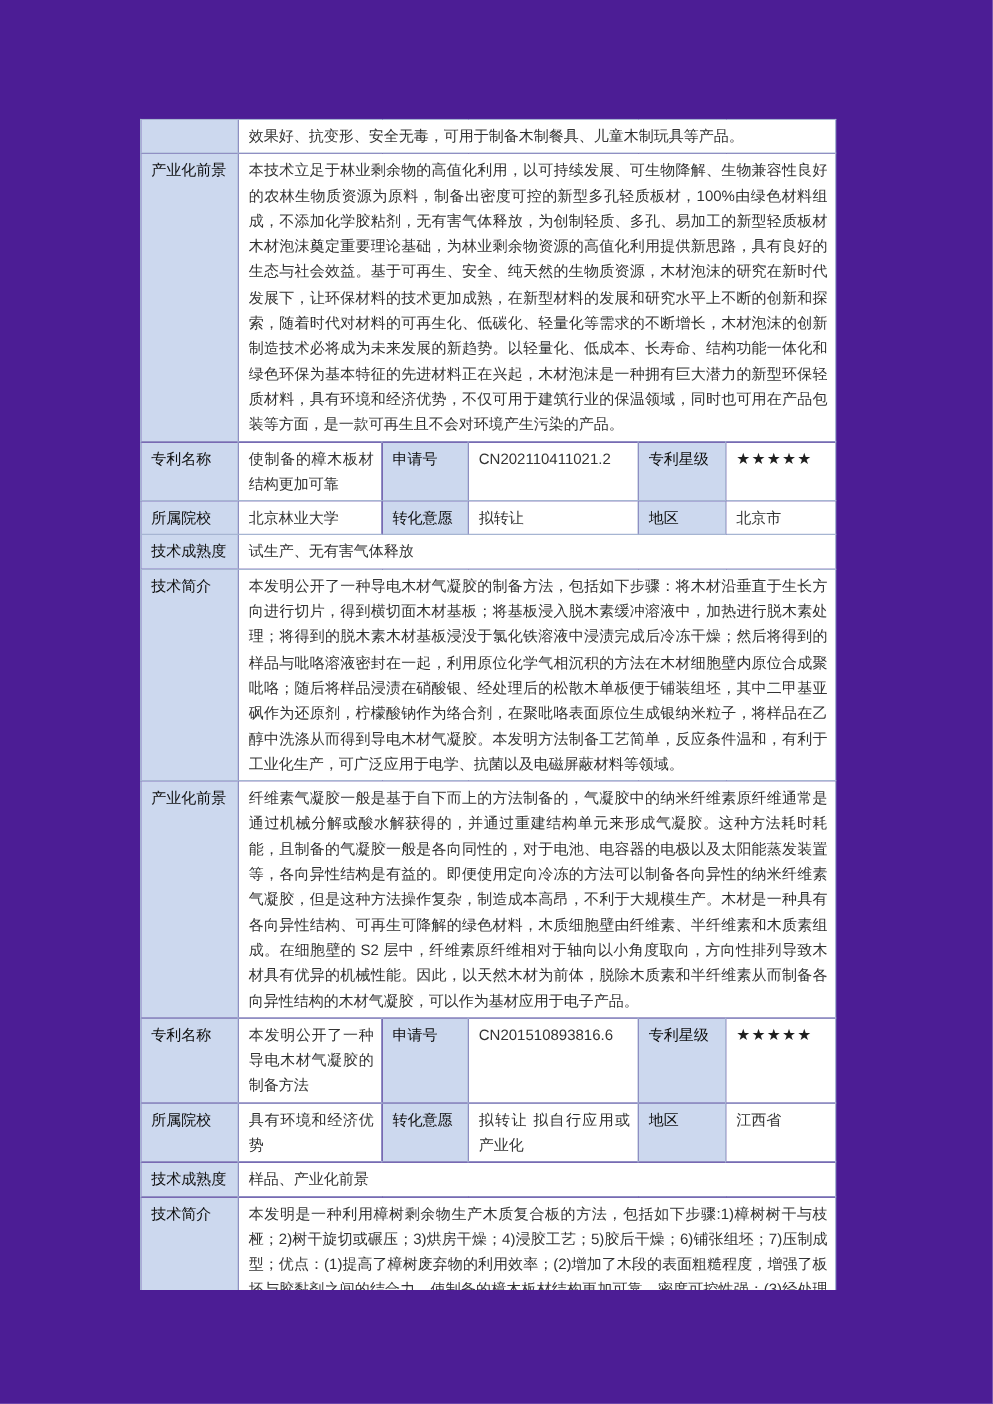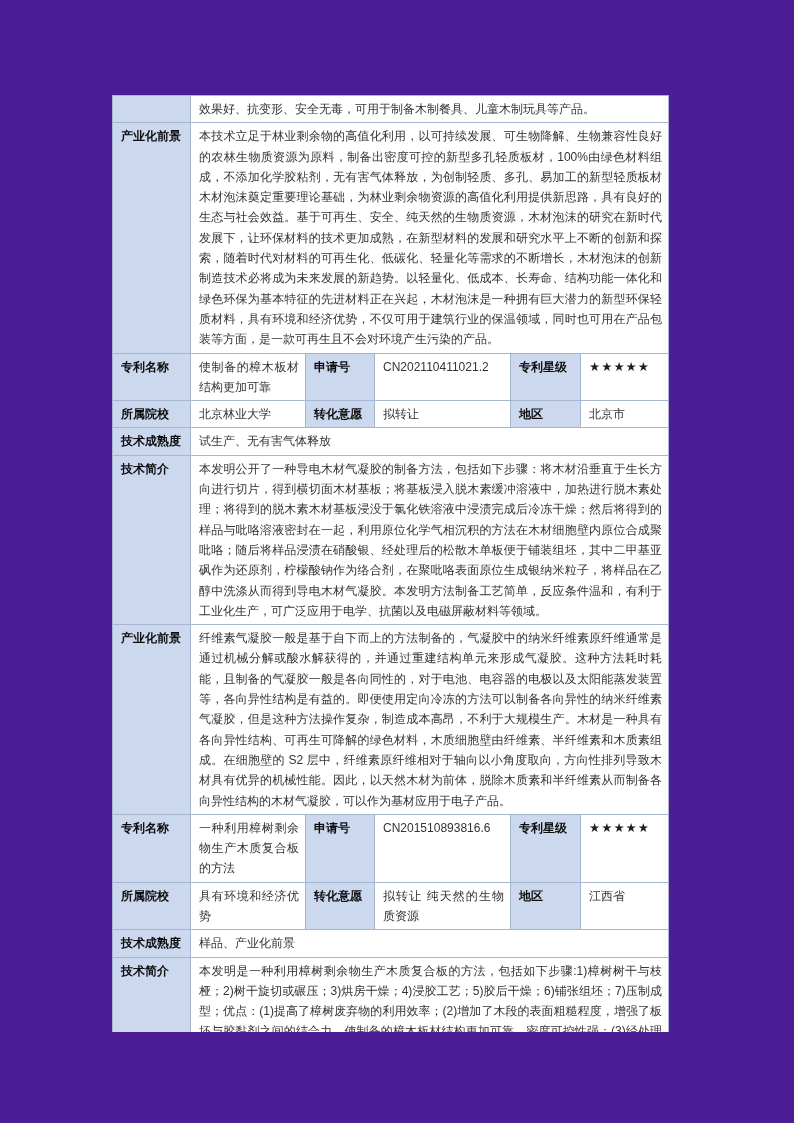--- a/index.html
+++ b/index.html
@@ -21,21 +21,21 @@
     vertical-align:top;
     padding:3px 6px 3px 8px;
     line-height:20.3px;
     text-align:justify;
     text-justify:inter-ideograph;
     word-break:break-all;
     overflow:hidden;
   }
   td.lbl{
     background:#ccd8ee;
-    font-weight:bold;
+    font-weight:normal;
     color:#0d0d0d;
     text-align:left;
     white-space:nowrap;
     padding-left:8px;padding-right:2px;
   }
   td.val{background:#ffffff;}
   td.stars{
     color:#1f1f1f;letter-spacing:1px;font-size:12.5px;white-space:nowrap;
     padding-left:8px;
   }
@@ -95,32 +95,32 @@
         <td class="val" colspan="5">本发明公开了一种导电木材气凝胶的制备方法，包括如下步骤：将木材沿垂直于生长方向进行切片，得到横切面木材基板；将基板浸入脱木素缓冲溶液中，加热进行脱木素处理；将得到的脱木素木材基板浸没于氯化铁溶液中浸渍完成后冷冻干燥；然后将得到的样品与吡咯溶液密封在一起，利用原位化学气相沉积的方法在木材细胞壁内原位合成聚吡咯；随后将样品浸渍在硝酸银、经处理后的松散木单板便于铺装组坯，其中二甲基亚砜作为还原剂，柠檬酸钠作为络合剂，在聚吡咯表面原位生成银纳米粒子，将样品在乙醇中洗涤从而得到导电木材气凝胶。本发明方法制备工艺简单，反应条件温和，有利于工业化生产，可广泛应用于电学、抗菌以及电磁屏蔽材料等领域。</td>
       </tr>
 
       <tr>
         <td class="lbl">产业化前景</td>
         <td class="val" colspan="5">纤维素气凝胶一般是基于自下而上的方法制备的，气凝胶中的纳米纤维素原纤维通常是通过机械分解或酸水解获得的，并通过重建结构单元来形成气凝胶。这种方法耗时耗能，且制备的气凝胶一般是各向同性的，对于电池、电容器的电极以及太阳能蒸发装置等，各向异性结构是有益的。即便使用定向冷冻的方法可以制备各向异性的纳米纤维素气凝胶，但是这种方法操作复杂，制造成本高昂，不利于大规模生产。木材是一种具有各向异性结构、可再生可降解的绿色材料，木质细胞壁由纤维素、半纤维素和木质素组成。在细胞壁的 S2 层中，纤维素原纤维相对于轴向以小角度取向，方向性排列导致木材具有优异的机械性能。因此，以天然木材为前体，脱除木质素和半纤维素从而制备各向异性结构的木材气凝胶，可以作为基材应用于电子产品。</td>
       </tr>
 
       <tr>
         <td class="lbl">专利名称</td>
-        <td class="val">一种利用樟树剩余物生产木质复合板的方法</td>
+        <td class="val">本发明公开了一种导电木材气凝胶的制备方法</td>
         <td class="lbl">申请号</td>
         <td class="val nowrap">CN201510893816.6</td>
         <td class="lbl">专利星级</td>
         <td class="val stars">★★★★★</td>
       </tr>
 
       <tr>
         <td class="lbl">所属院校</td>
         <td class="val">具有环境和经济优势</td>
         <td class="lbl">转化意愿</td>
-        <td class="val">拟转让 纯天然的生物质资源</td>
+        <td class="val">拟转让 拟自行应用或产业化</td>
         <td class="lbl">地区</td>
         <td class="val">江西省</td>
       </tr>
 
       <tr>
         <td class="lbl">技术成熟度</td>
         <td class="val" colspan="5">样品、产业化前景</td>
       </tr>
 
       <tr>

